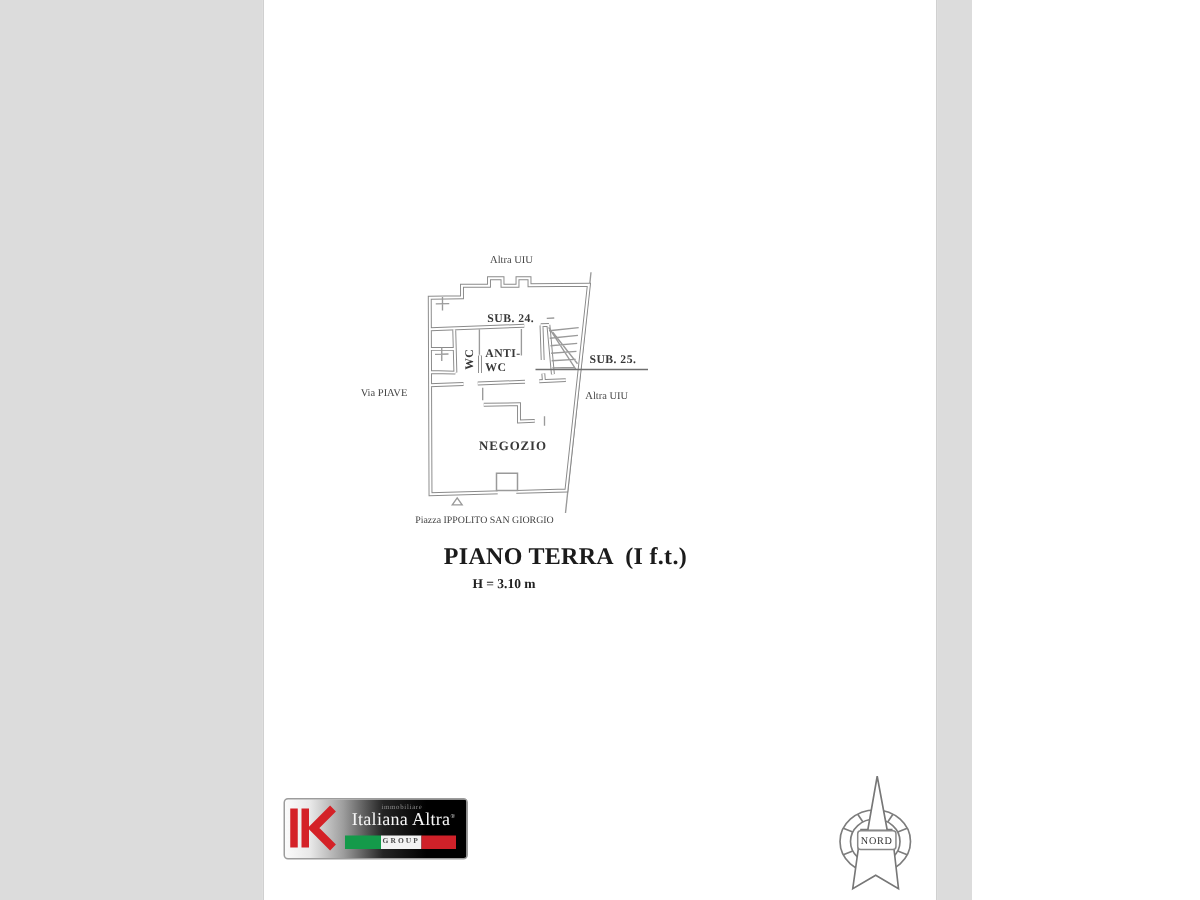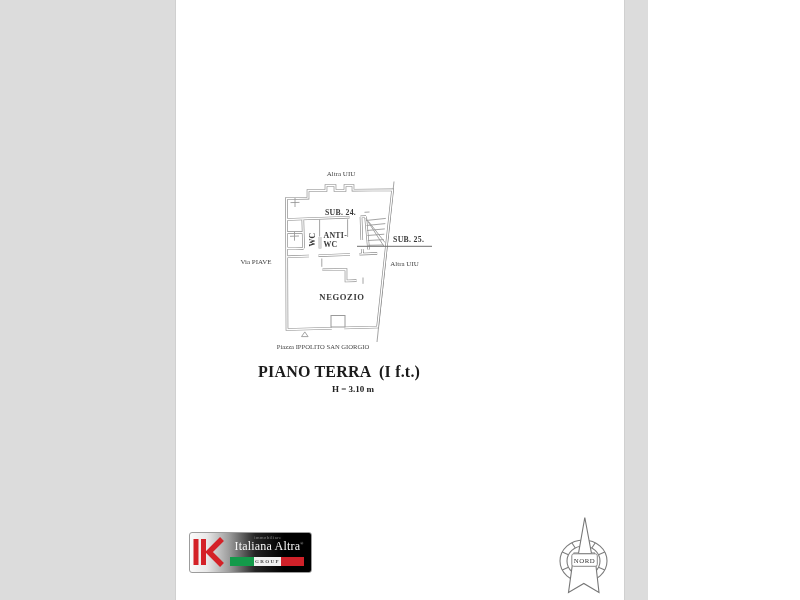--- a/index.html
+++ b/index.html
@@ -9,23 +9,23 @@
          border-left:1px solid #d0d0d0;border-right:1px solid #d0d0d0;box-sizing:border-box;}
   .plan-svg{position:absolute;left:230px;top:160px;}
   .wall{fill:none;stroke:#8a8a8a;stroke-width:2.6px;}
   .wall-in{fill:none;stroke:#ffffff;stroke-width:1.3px;}
   .thin{fill:none;stroke:#9a9a9a;stroke-width:0.9px;}
   .dash{fill:none;stroke:#6f6f6f;stroke-width:1px;}
   .plan-street{font-size:7px;fill:#454545;}
   .plan-street.sm{font-size:6.6px;}
   .plan-room{font-size:7.8px;font-weight:bold;fill:#383838;letter-spacing:0.3px;}
   .plan-room.big{font-size:8.6px;letter-spacing:0.6px;}
-  .plan-title{position:absolute;left:258px;top:363px;width:200px;text-align:left;
+  .plan-title{position:absolute;left:258px;top:363px;width:200px;text-align:right;
               font-size:16px;font-weight:bold;letter-spacing:0.2px;color:#1b1b1b;white-space:pre;}
-  .plan-note{position:absolute;left:303px;top:384px;width:100px;text-align:center;
+  .plan-note{position:absolute;left:286px;top:384px;width:100px;text-align:center;
              font-size:9px;font-weight:bold;color:#222222;}
   .logo-box{position:absolute;left:189px;top:532px;width:123px;height:41px;border-radius:3px;
             background:linear-gradient(90deg,#fbfbfb 0%,#e8e8e8 14%,#9e9e9e 32%,#242424 54%,#000000 78%);
             border:1px solid #9c9c9c;box-sizing:border-box;overflow:hidden;}
   .logo-small{position:absolute;left:42px;top:2px;width:72px;text-align:center;
               font-size:4.5px;color:#8f8f8f;letter-spacing:0.5px;}
   .logo-brand{position:absolute;left:40px;top:6px;width:78px;text-align:center;white-space:nowrap;
               font-size:12px;color:#f7f7f7;letter-spacing:0.2px;}
   .logo-brand sup{font-size:4px;vertical-align:super;color:#cccccc;}
   .flag-band{position:absolute;left:40px;top:24px;width:74px;height:9px;display:flex;}

